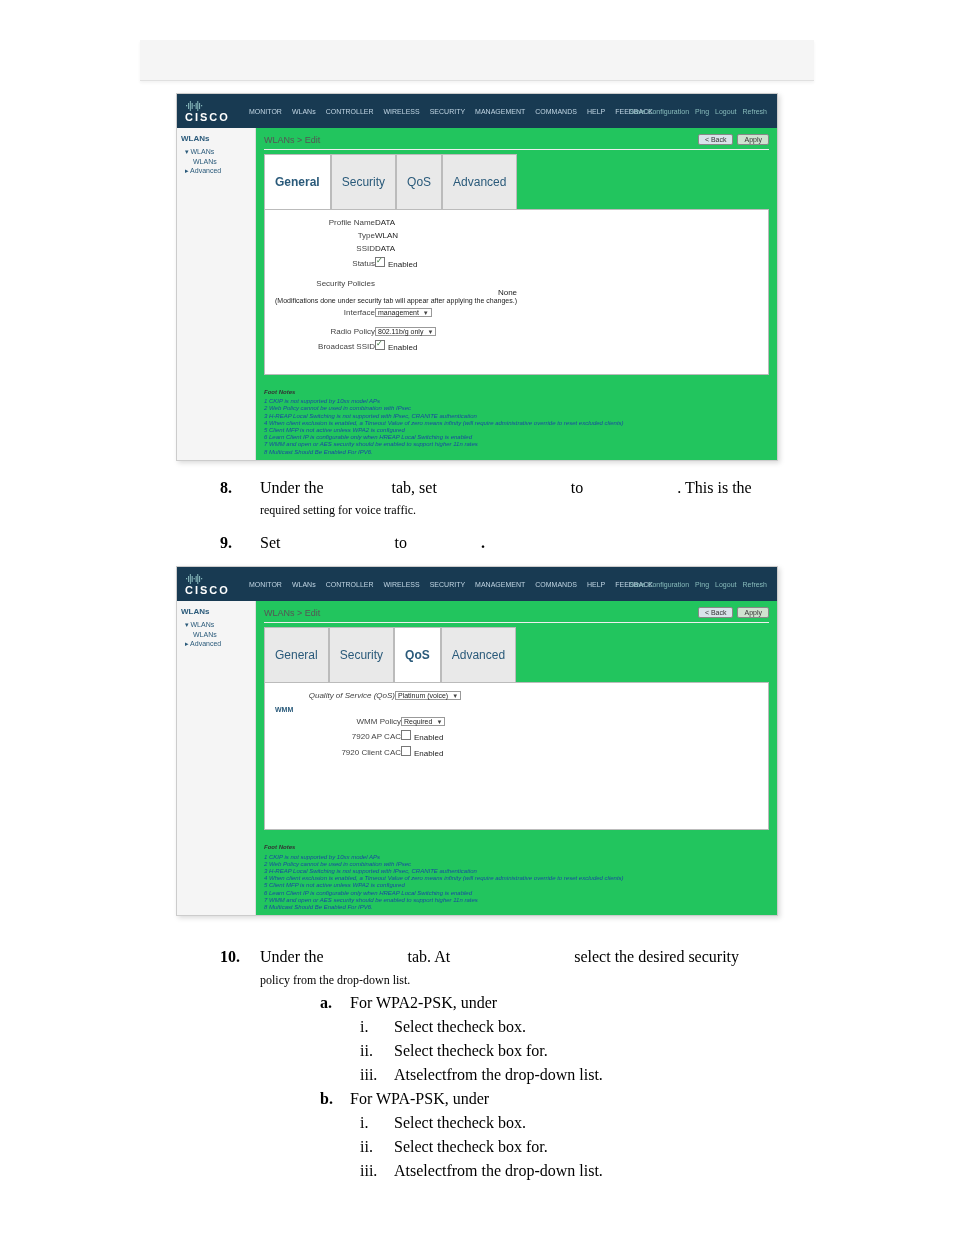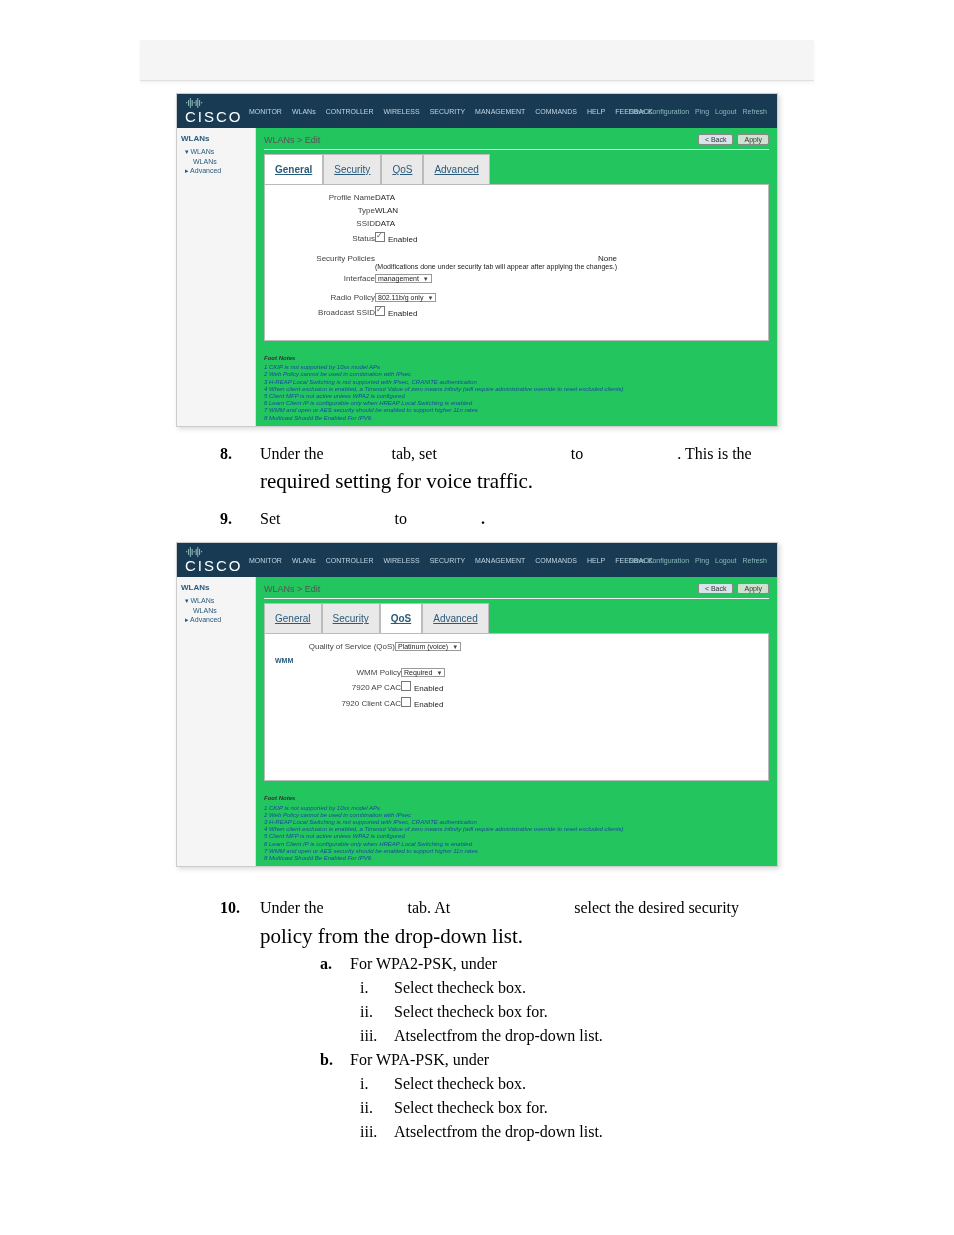--- a/index.html
+++ b/index.html
@@ -29,21 +29,21 @@
     font-size: 16px;
     line-height: 1.4;
   }
   .step-num {
     font-weight: bold;
     width: 40px;
     flex: none;
   }
   .step-body { flex: 1; }
   .step-body .gap { display: inline-block; width: 64px; }
-  .cont { padding-left: 120px; margin-top: 2px; font-size: 21px; }
+  .cont { padding-left: 120px; margin-top: 2px; font-size: 12px; }
   .sub {
     display: flex;
     padding-left: 180px;
     font-size: 16px;
     margin: 6px 0;
   }
   .sub-num { font-weight: bold; width: 30px; flex: none; }
   .sub-body { flex: 1; }
   .subsub {
     display: flex;
@@ -67,21 +67,21 @@
   .shot-header {
     background: #183a52;
     color: #fff;
     display: flex;
     align-items: center;
     padding: 4px 8px;
     height: 26px;
   }
   .logo-wrap { width: 50px; }
   .cisco-dots { letter-spacing: -1px; font-size: 10px; color: #9cc; }
-  .cisco-text { font-size: 15px; font-weight: normal; letter-spacing: 2px; color: #fff; }
+  .cisco-text { font-size: 11px; font-weight: bold; letter-spacing: 2px; color: #fff; }
   .shot-nav { display: flex; gap: 10px; margin-left: 14px; }
   .shot-nav span { font-size: 7px; color: #c0d5e3; }
   .shot-toplinks {
     position: absolute;
     right: 10px;
     font-size: 7px;
     color: #8bb;
     display: flex;
     gap: 6px;
   }
@@ -104,27 +104,26 @@
     font-size: 7px;
     background: #d9e3ea;
     border: 1px solid #888;
     padding: 1px 6px;
     color: #333;
     border-radius: 2px;
   }
   .btn.apply { background: #cfe2d0; }
   .tabs { display: flex; margin-top: 4px; }
   .tab {
-    font-size: 10px;
+    font-size: 12px;
     border: 1px solid #bbb;
     border-bottom: none;
     background: #e9e9e9;
-    padding: 9px 10px;
+    padding: 20px 10px;
     color: #2a5a7a;
-    text-decoration: underline;
   }
   .tab.active { background: #fff; font-weight: bold; }
   .tabpanel {
     border: 1px solid #bbb;
     background: #fff;
     padding: 6px 10px 20px;
     min-height: 120px;
   }
   .form-row { display: flex; align-items: center; padding: 2px 0; text-align: right; }
   .form-label { width: 100px; font-size: 8px; color: #444; }
@@ -225,21 +224,21 @@
               <div class="form-val">WLAN</div>
             </div>
           <div class="form-row">
               <div class="form-label">SSID</div>
               <div class="form-val">DATA</div>
             </div>
           <div class="form-row">
               <div class="form-label">Status</div>
               <div class="form-val"><span class="checkbox checked"></span><span>Enabled</span></div>
             </div>
-          <div class="form-row" style="align-items:flex-start; margin-top:6px;">
+          <div class="form-row" style="align-items:flex-start; margin-top:6px;flex-direction:column;">
               <div class="form-label">Security Policies</div>
               <div class="form-val">
                 <div>None</div>
                 <div style="font-size:7px;">(Modifications done under security tab will appear after applying the changes.)</div>
               </div>
             </div>
           <div class="form-row">
               <div class="form-label">Interface</div>
               <div class="form-val"><span class="select">management</span></div>
             </div>
@@ -327,21 +326,21 @@
           </div>
         </div>
         <div class="tabs">
           <div class="tab">General</div>
           <div class="tab">Security</div>
           <div class="tab active">QoS</div>
           <div class="tab">Advanced</div>
         </div>
         <div class="tabpanel">
           <div class="form-row">
-              <div class="form-label" style="width:120px;">Quality of Service (QoS)</div>
+              <div class="form-label" style="width:120px;font-style:italic;">Quality of Service (QoS)</div>
               <div class="form-val"><span class="select">Platinum (voice)</span></div>
             </div>
           <div class="sect-hdr">WMM</div>
           <div class="form-row">
               <div class="form-label" style="width:120px; padding-left:6px;">WMM Policy</div>
               <div class="form-val"><span class="select">Required</span></div>
             </div>
           <div class="form-row">
               <div class="form-label" style="width:120px; padding-left:6px;">7920 AP CAC</div>
               <div class="form-val"><span class="checkbox"></span><span>Enabled</span></div>

